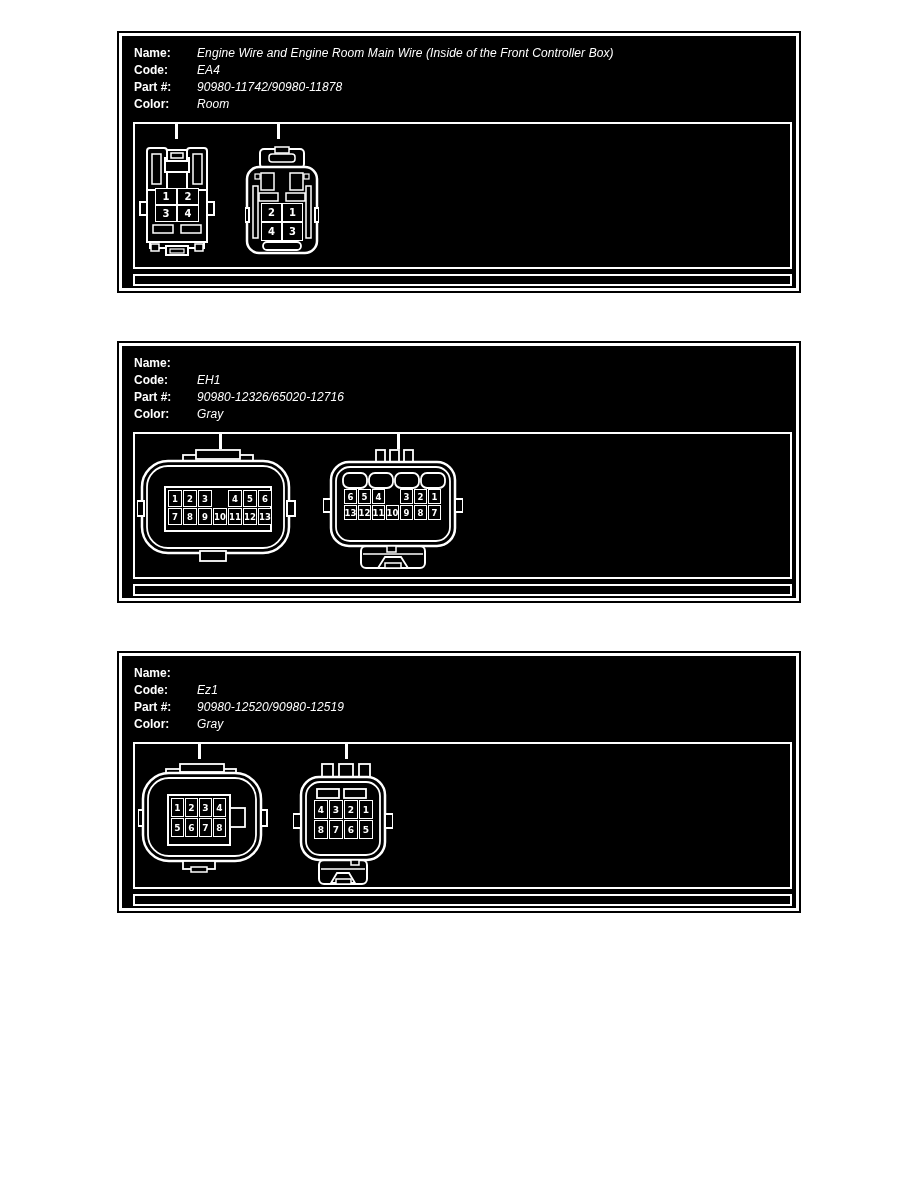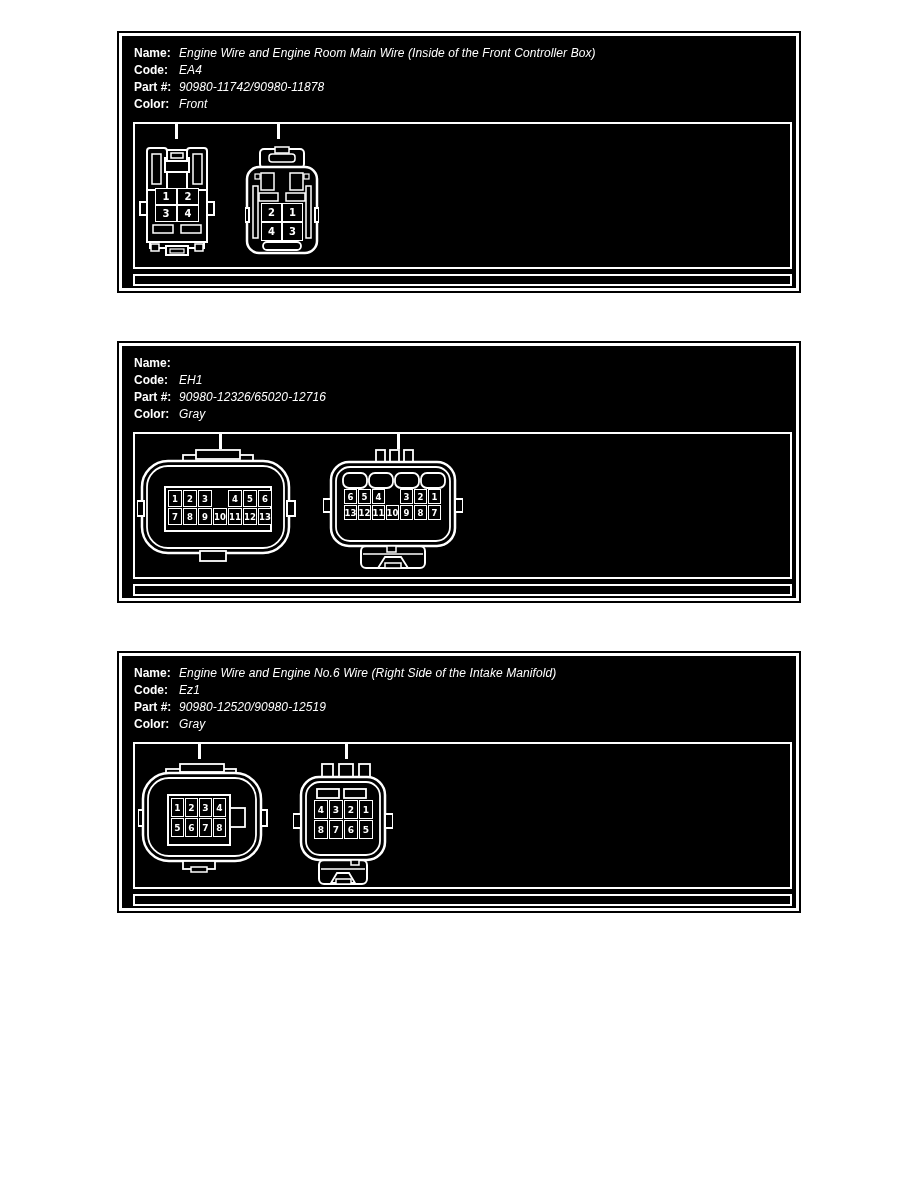--- a/index.html
+++ b/index.html
@@ -7,21 +7,21 @@
     width:918px;height:1188px;background:#ffffff;
     font-family:"Liberation Sans",sans-serif;position:relative;overflow:hidden;
   }
   .panel{
     position:absolute;left:119px;width:680px;height:258px;
     background:#000;border:3px solid #fff;outline:2px solid #000;
     box-sizing:border-box;color:#fff;
   }
   .hdr{padding:9px 0 0 12px;}
   .hdr-row{display:flex;line-height:17px;}
-  .lbl{width:45px;font-weight:bold;font-size:12px;}
+  .lbl{width:63px;font-weight:bold;font-size:12px;}
   .val{font-size:12px;letter-spacing:.1px;font-style:italic;}
   .diagram-box{
     position:absolute;left:11px;top:86px;width:659px;height:147px;
     border:2px solid #fff;box-sizing:border-box;
   }
   .footer-strip{
     position:absolute;left:11px;top:238px;width:659px;height:12px;
     border:2px solid #fff;box-sizing:border-box;
   }
   .tick{position:absolute;top:0;width:3px;height:15px;background:#fff;}
@@ -55,21 +55,21 @@
     <div class="hdr-row">
         <span class="lbl">Code:</span>
         <span class="val">EA4</span>
       </div>
     <div class="hdr-row">
         <span class="lbl">Part #:</span>
         <span class="val">90980-11742/90980-11878</span>
       </div>
     <div class="hdr-row">
         <span class="lbl">Color:</span>
-        <span class="val">Front</span>
+        <span class="val">Room</span>
       </div>
   </div>
 
   <div class="diagram-box">
     <div class="tick" style="left:40px"></div>
     <div class="tick" style="left:142px"></div>
 
     <div class="connector" style="left:4px;top:21px;width:80px;height:112px" aria-label="4-pin female connector">
       <svg width="80" height="112" viewBox="0 0 80 112">
         <g stroke="#fff" fill="#000" stroke-width="2">
@@ -240,21 +240,20 @@
         </div>
     </div>
   </div>
   <div class="footer-strip"></div>
 </div>
 
 <div class="panel" style="top:653px;">
   <div class="hdr">
     <div class="hdr-row">
         <span class="lbl">Name:</span>
-        <span class="val">Engine Wire and Engine No.6 Wire (Right Side of the Intake Manifold)</span>
       </div>
     <div class="hdr-row">
         <span class="lbl">Code:</span>
         <span class="val">Ez1</span>
       </div>
     <div class="hdr-row">
         <span class="lbl">Part #:</span>
         <span class="val">90980-12520/90980-12519</span>
       </div>
     <div class="hdr-row">

